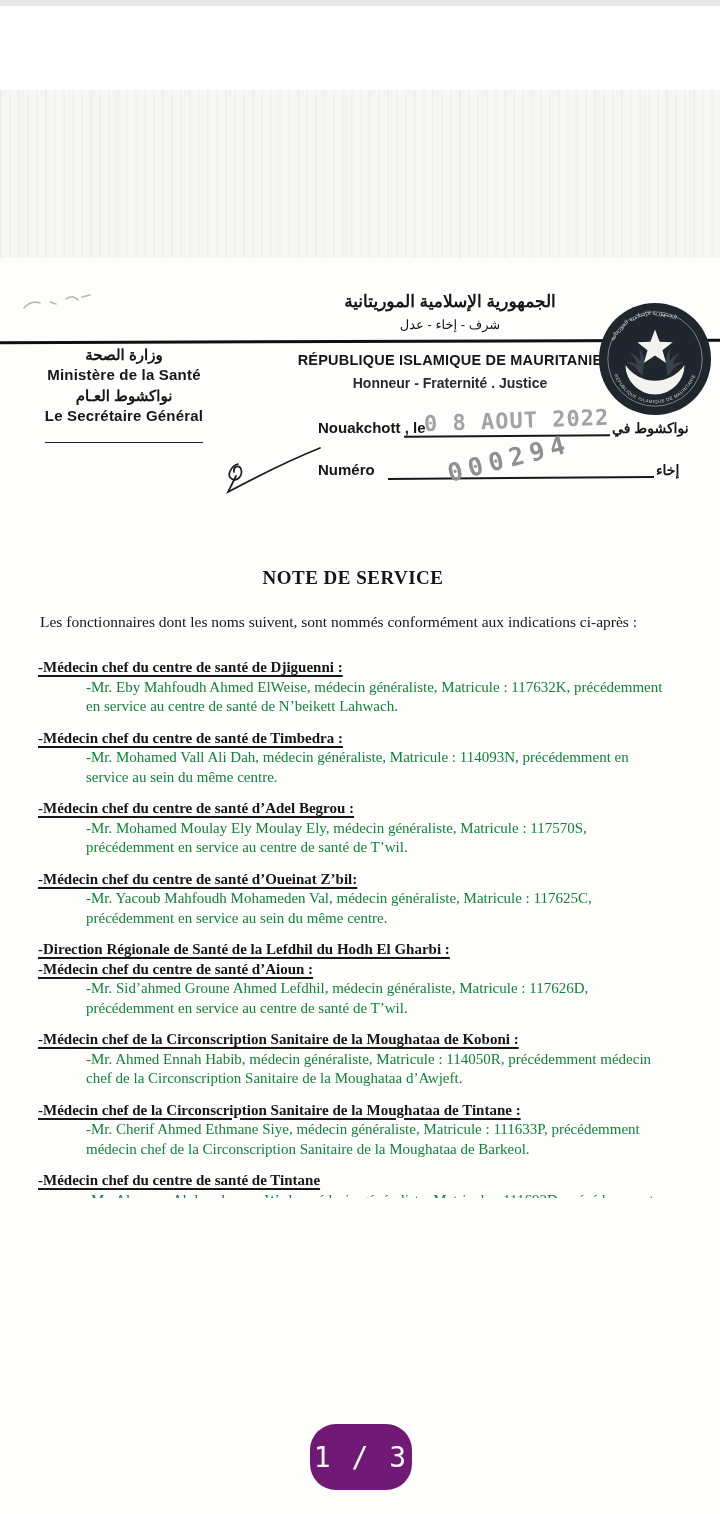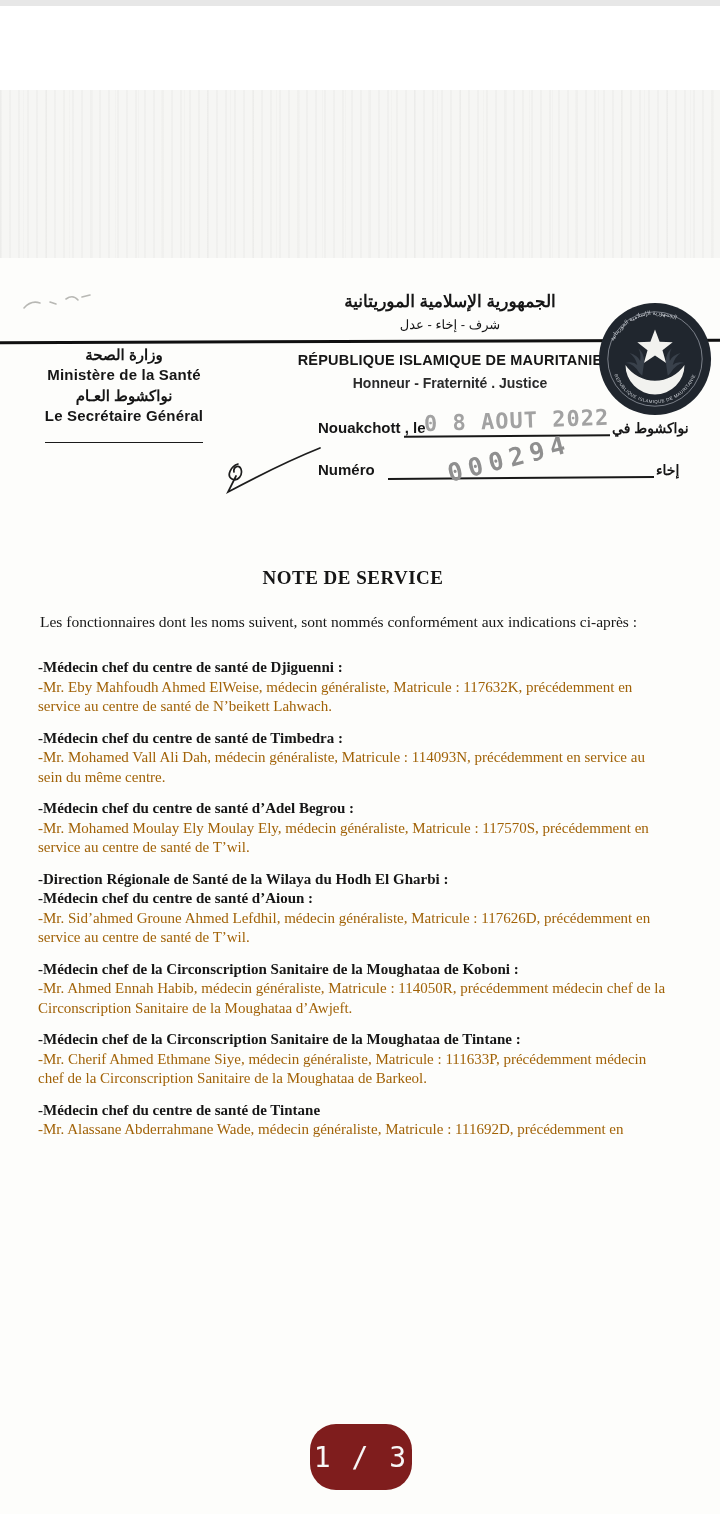--- a/index.html
+++ b/index.html
@@ -63,27 +63,27 @@
 
   
   .doc-title{position:absolute;left:0px;top:567px;width:690px;text-align:center;
     font-family:"Liberation Serif",serif;font-size:19px;font-weight:bold;letter-spacing:0.5px;margin-left:8px;}
   .intro{position:absolute;left:40px;top:613px;width:650px;
     font-family:"Liberation Serif",serif;font-size:15.5px;}
   .sections{position:absolute;left:38px;top:658px;width:634px;height:540px;overflow:hidden;
     font-family:"Liberation Serif",serif;font-size:15px;line-height:19.5px;}
   .section{margin-bottom:12px;}
   .sec-h{font-weight:bold;}
-  .sec-h span{text-underline-offset:2.5px;text-decoration-thickness:1.5px;}
-  .sec-b{color:#a16207;}
+  .sec-h span{text-decoration:underline;text-underline-offset:2.5px;text-decoration-thickness:1.5px;}
+  .sec-b{color:#15803d;margin-left:48px;}
 
   
   .page-badge{
     position:absolute;left:310px;top:1424px;width:102px;height:66px;
-    background:#7f1d1d;border-radius:26px;
+    background:#701a75;border-radius:26px;
     display:flex;align-items:center;justify-content:center;
     font-family:"DejaVu Sans Mono",monospace;font-size:28px;color:#f7f7f7;letter-spacing:2px;
   }
 </style>
 </head>
 <body>
 
 <div class="screen">
 
   <div class="top-strip"></div>
@@ -147,21 +147,25 @@
       </div>
       <div class="section">
         <div class="sec-h"><span>-Médecin chef du centre de santé de Timbedra :</span></div>
         <div class="sec-b">-Mr. Mohamed Vall Ali Dah, médecin généraliste, Matricule : 114093N, précédemment en service au sein du même centre.</div>
       </div>
       <div class="section">
         <div class="sec-h"><span>-Médecin chef du centre de santé d’Adel Begrou :</span></div>
         <div class="sec-b">-Mr. Mohamed Moulay Ely Moulay Ely, médecin généraliste, Matricule : 117570S, précédemment en service au centre de santé de T’wil.</div>
       </div>
       <div class="section">
-        <div class="sec-h"><span>-Direction Régionale de Santé de la Wilaya du Hodh El Gharbi :</span></div>
+        <div class="sec-h"><span>-Médecin chef du centre de santé d’Oueinat Z’bil:</span></div>
+        <div class="sec-b">-Mr. Yacoub Mahfoudh Mohameden Val, médecin généraliste, Matricule : 117625C, précédemment en service au sein du même centre.</div>
+      </div>
+      <div class="section">
+        <div class="sec-h"><span>-Direction Régionale de Santé de la Lefdhil du Hodh El Gharbi :</span></div>
         <div class="sec-h"><span>-Médecin chef du centre de santé d’Aioun :</span></div>
         <div class="sec-b">-Mr. Sid’ahmed Groune Ahmed Lefdhil, médecin généraliste, Matricule : 117626D, précédemment en service au centre de santé de T’wil.</div>
       </div>
       <div class="section">
         <div class="sec-h"><span>-Médecin chef de la Circonscription Sanitaire de la Moughataa de Koboni :</span></div>
         <div class="sec-b">-Mr. Ahmed Ennah Habib, médecin généraliste, Matricule : 114050R, précédemment médecin chef de la Circonscription Sanitaire de la Moughataa d’Awjeft.</div>
       </div>
       <div class="section">
         <div class="sec-h"><span>-Médecin chef de la Circonscription Sanitaire de la Moughataa de Tintane :</span></div>
         <div class="sec-b">-Mr. Cherif Ahmed Ethmane Siye, médecin généraliste, Matricule : 111633P, précédemment médecin chef de la Circonscription Sanitaire de la Moughataa de Barkeol.</div>

